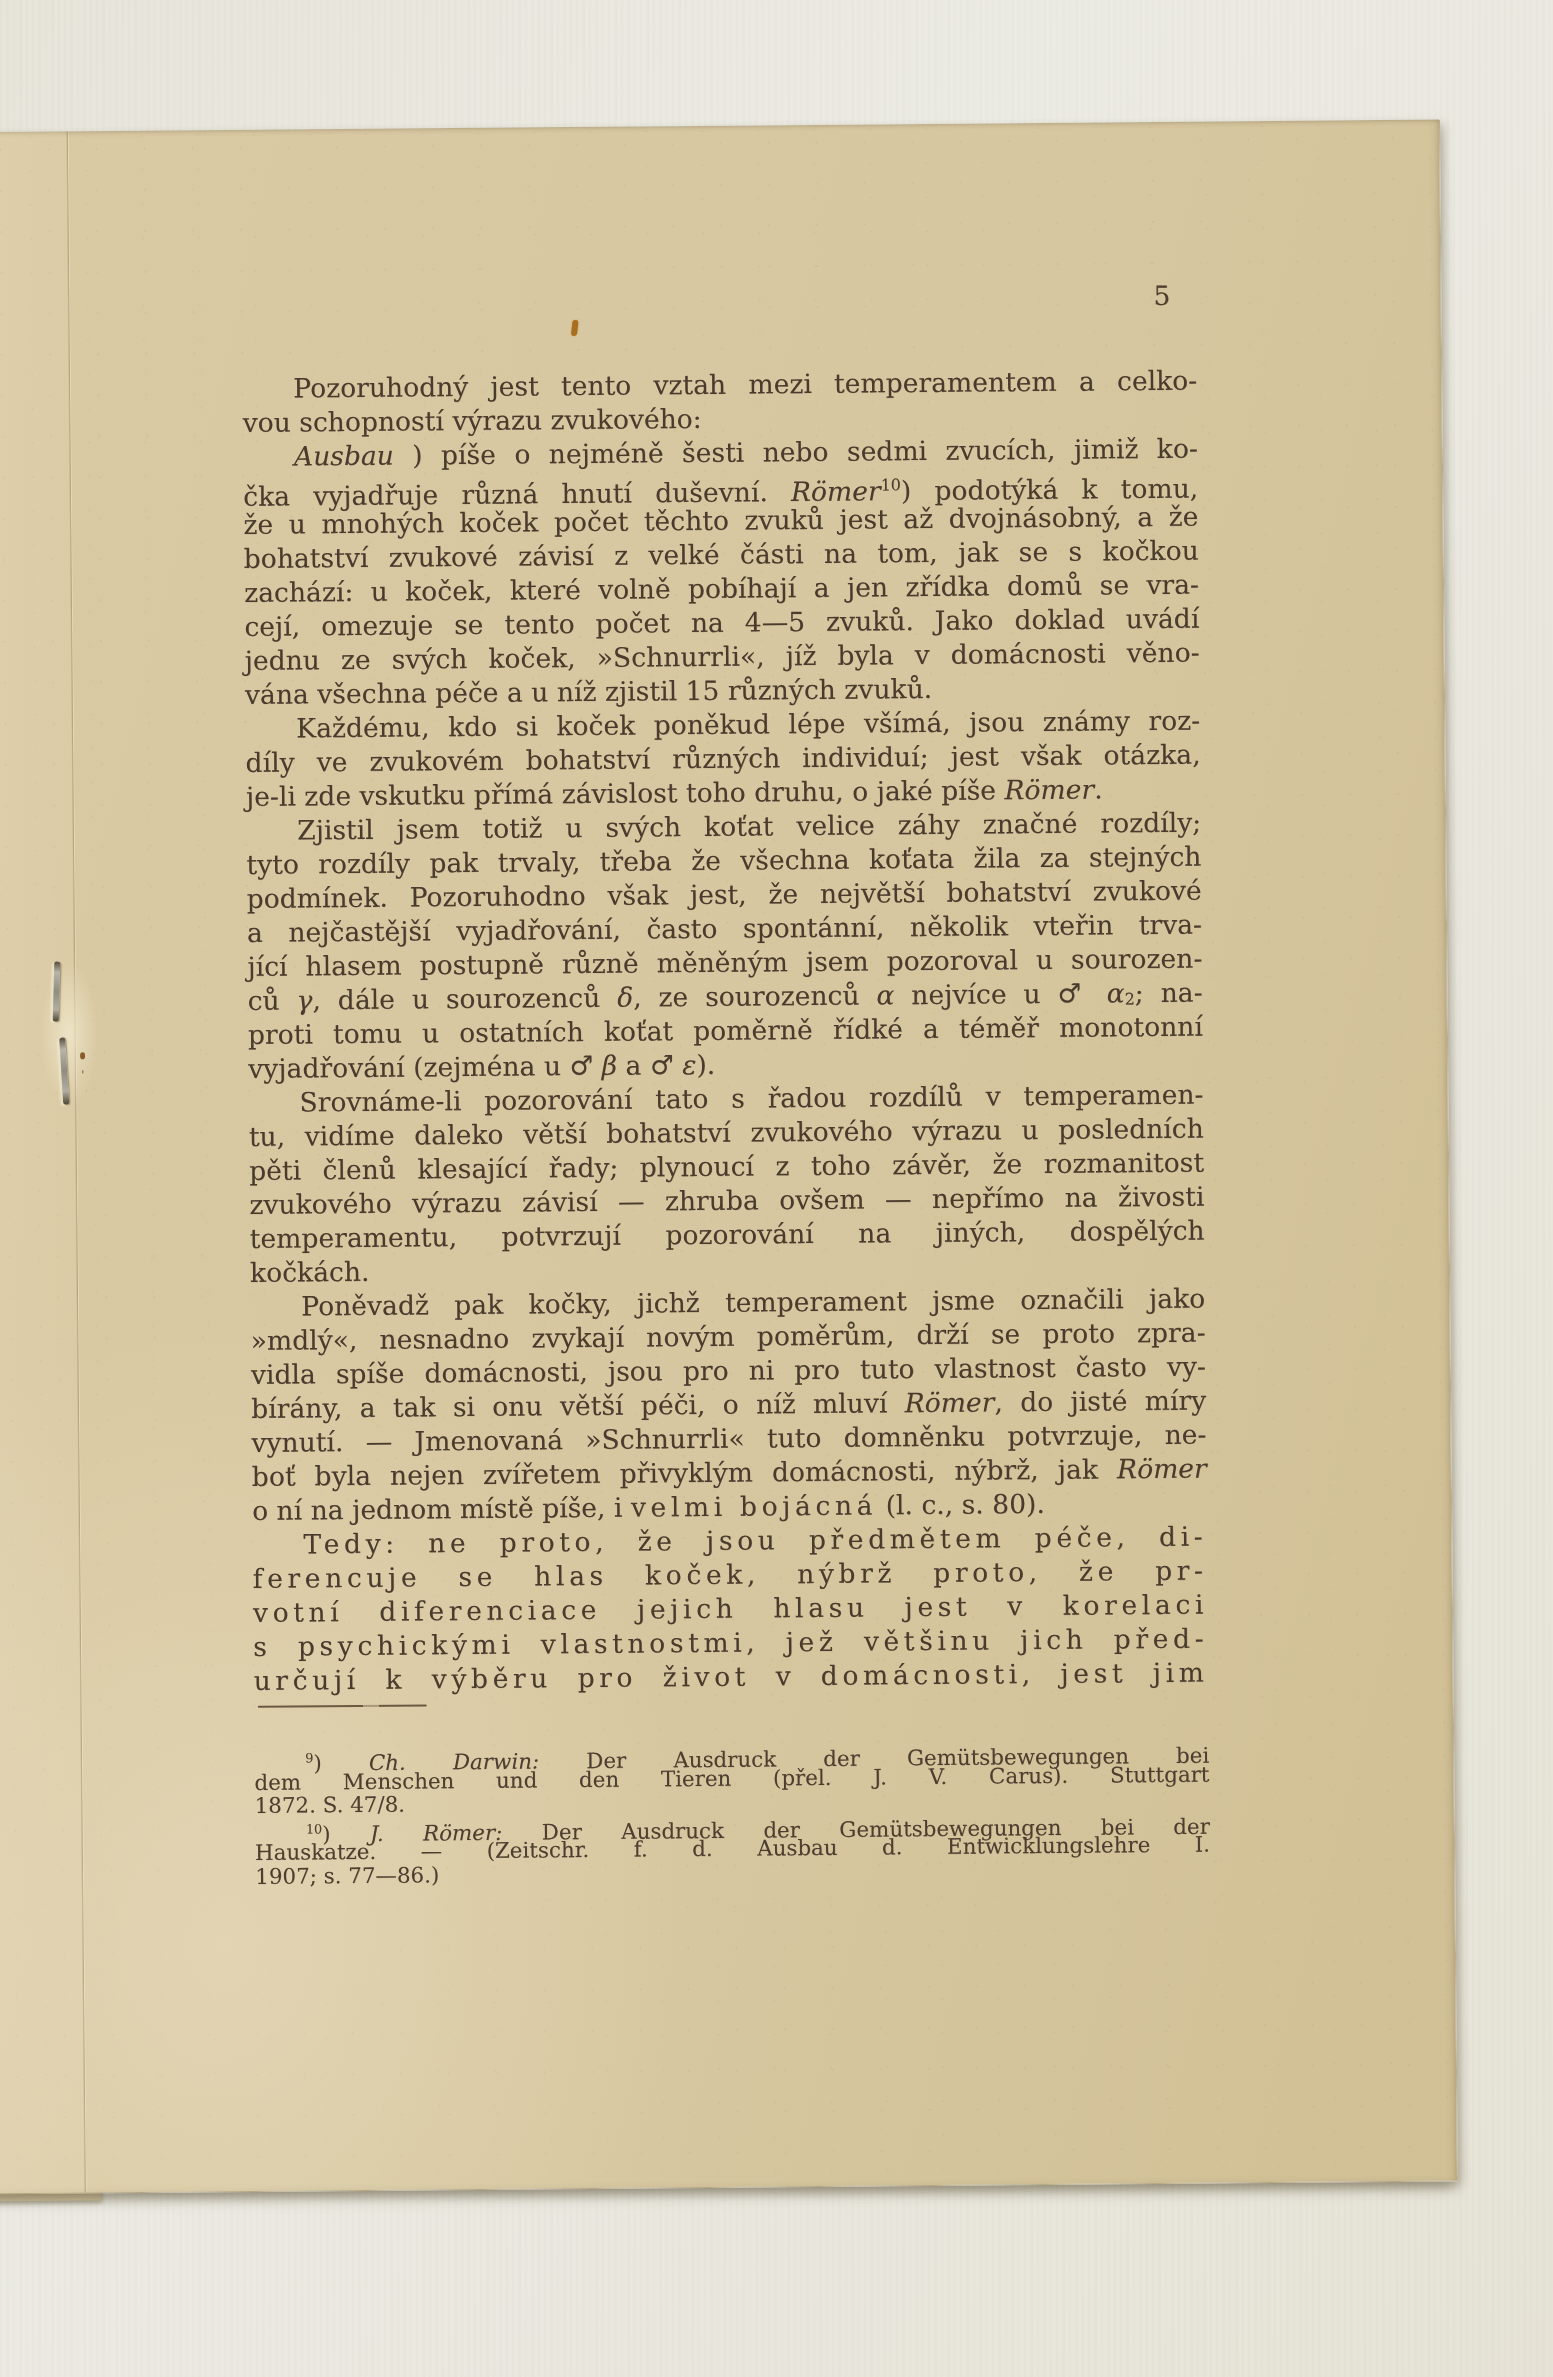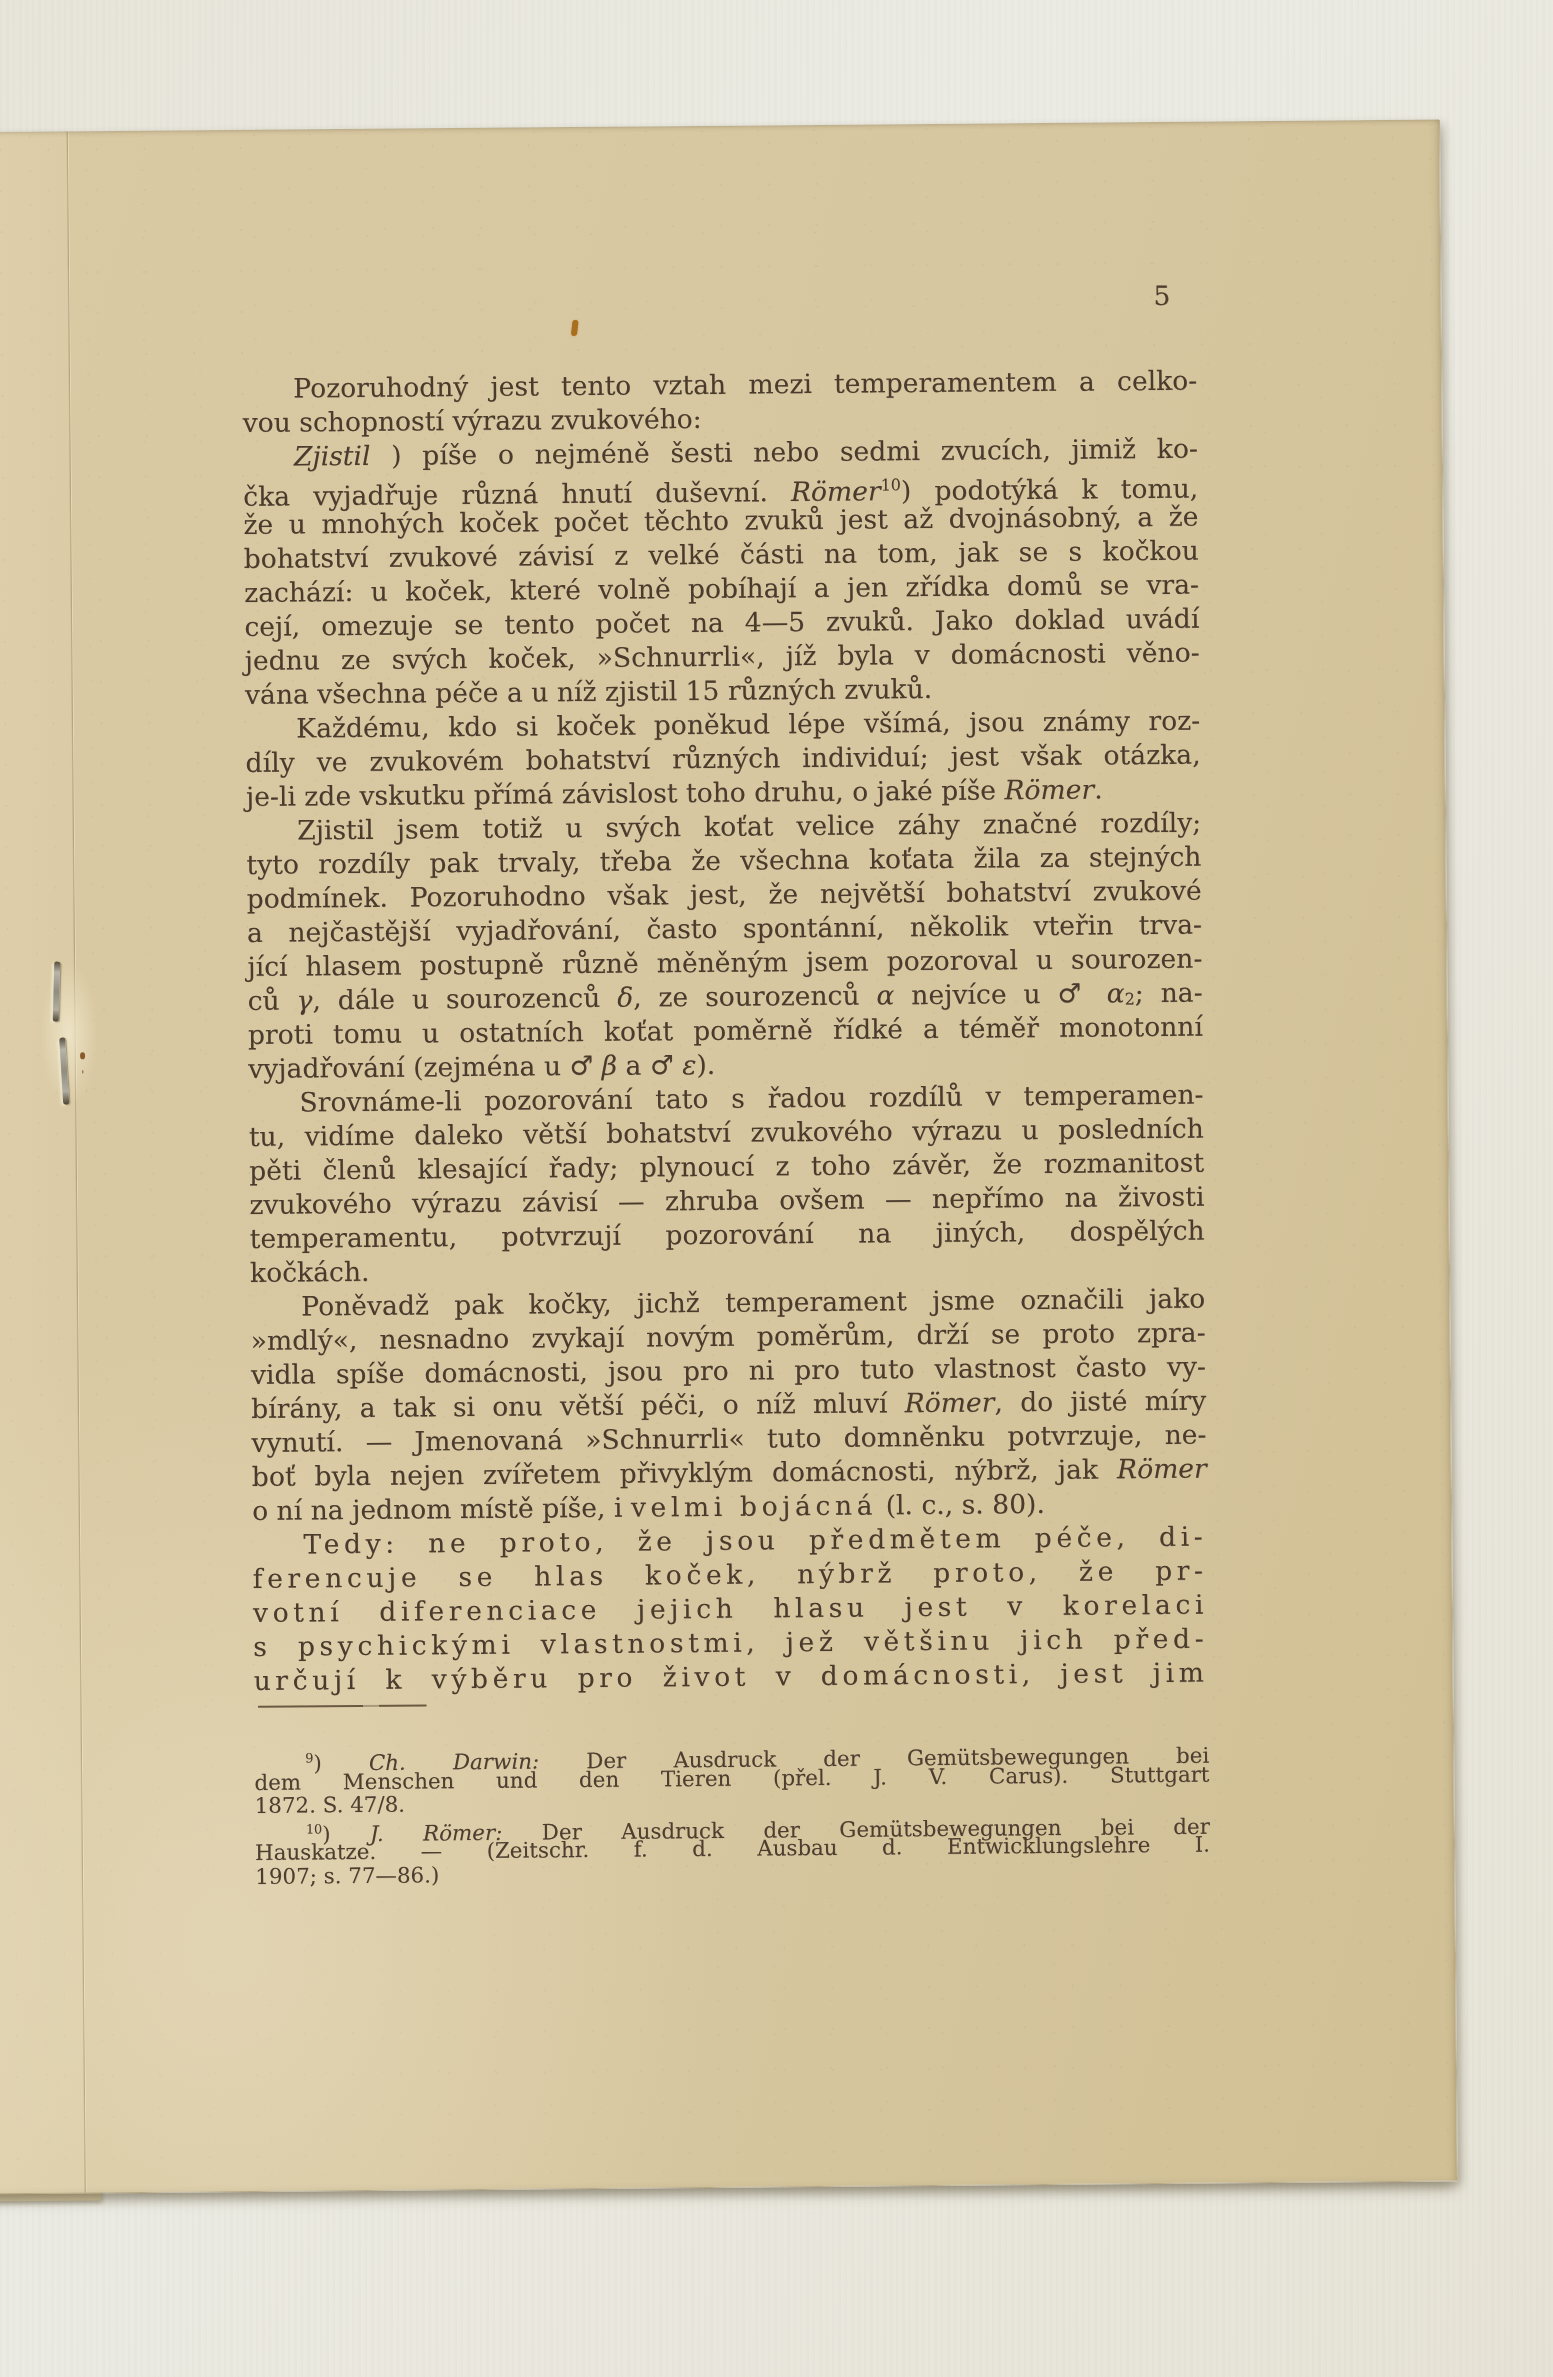--- a/index.html
+++ b/index.html
@@ -74,21 +74,21 @@
     <div class="staple-area">
       <span class="staple-bar b1"></span>
       <span class="staple-bar b2"></span>
       <span class="rust-spot"></span>
     </div>
     <div class="ink-blot"></div>
     <div class="pagenum">5</div>
     <div class="body-text">
         <div class="line ind"><span>Pozoruhodný jest tento vztah mezi temperamentem a celko-</span></div>
         <div class="line end"><span>vou schopností výrazu zvukového:</span></div>
-        <div class="line ind"><span class="em">Zjistil</span><span> ) píše o nejméně šesti nebo sedmi zvucích, jimiž ko-</span></div>
+        <div class="line ind"><span class="em">Ausbau</span><span> ) píše o nejméně šesti nebo sedmi zvucích, jimiž ko-</span></div>
         <div class="line"><span>čka vyjadřuje různá hnutí duševní. </span><span class="em">Römer</span><span class="sup">10</span><span>) podotýká k tomu,</span></div>
         <div class="line"><span>že u mnohých koček počet těchto zvuků jest až dvojnásobný, a že</span></div>
         <div class="line"><span>bohatství zvukové závisí z velké části na tom, jak se s kočkou</span></div>
         <div class="line"><span>zachází: u koček, které volně pobíhají a jen zřídka domů se vra-</span></div>
         <div class="line"><span>cejí, omezuje se tento počet na 4—5 zvuků. Jako doklad uvádí</span></div>
         <div class="line"><span>jednu ze svých koček, »Schnurrli«, jíž byla v domácnosti věno-</span></div>
         <div class="line end"><span>vána všechna péče a u níž zjistil 15 různých zvuků.</span></div>
         <div class="line ind"><span>Každému, kdo si koček poněkud lépe všímá, jsou známy roz-</span></div>
         <div class="line"><span>díly ve zvukovém bohatství různých individuí; jest však otázka,</span></div>
         <div class="line end"><span>je-li zde vskutku přímá závislost toho druhu, o jaké píše </span><span class="em">Römer</span><span>.</span></div>

